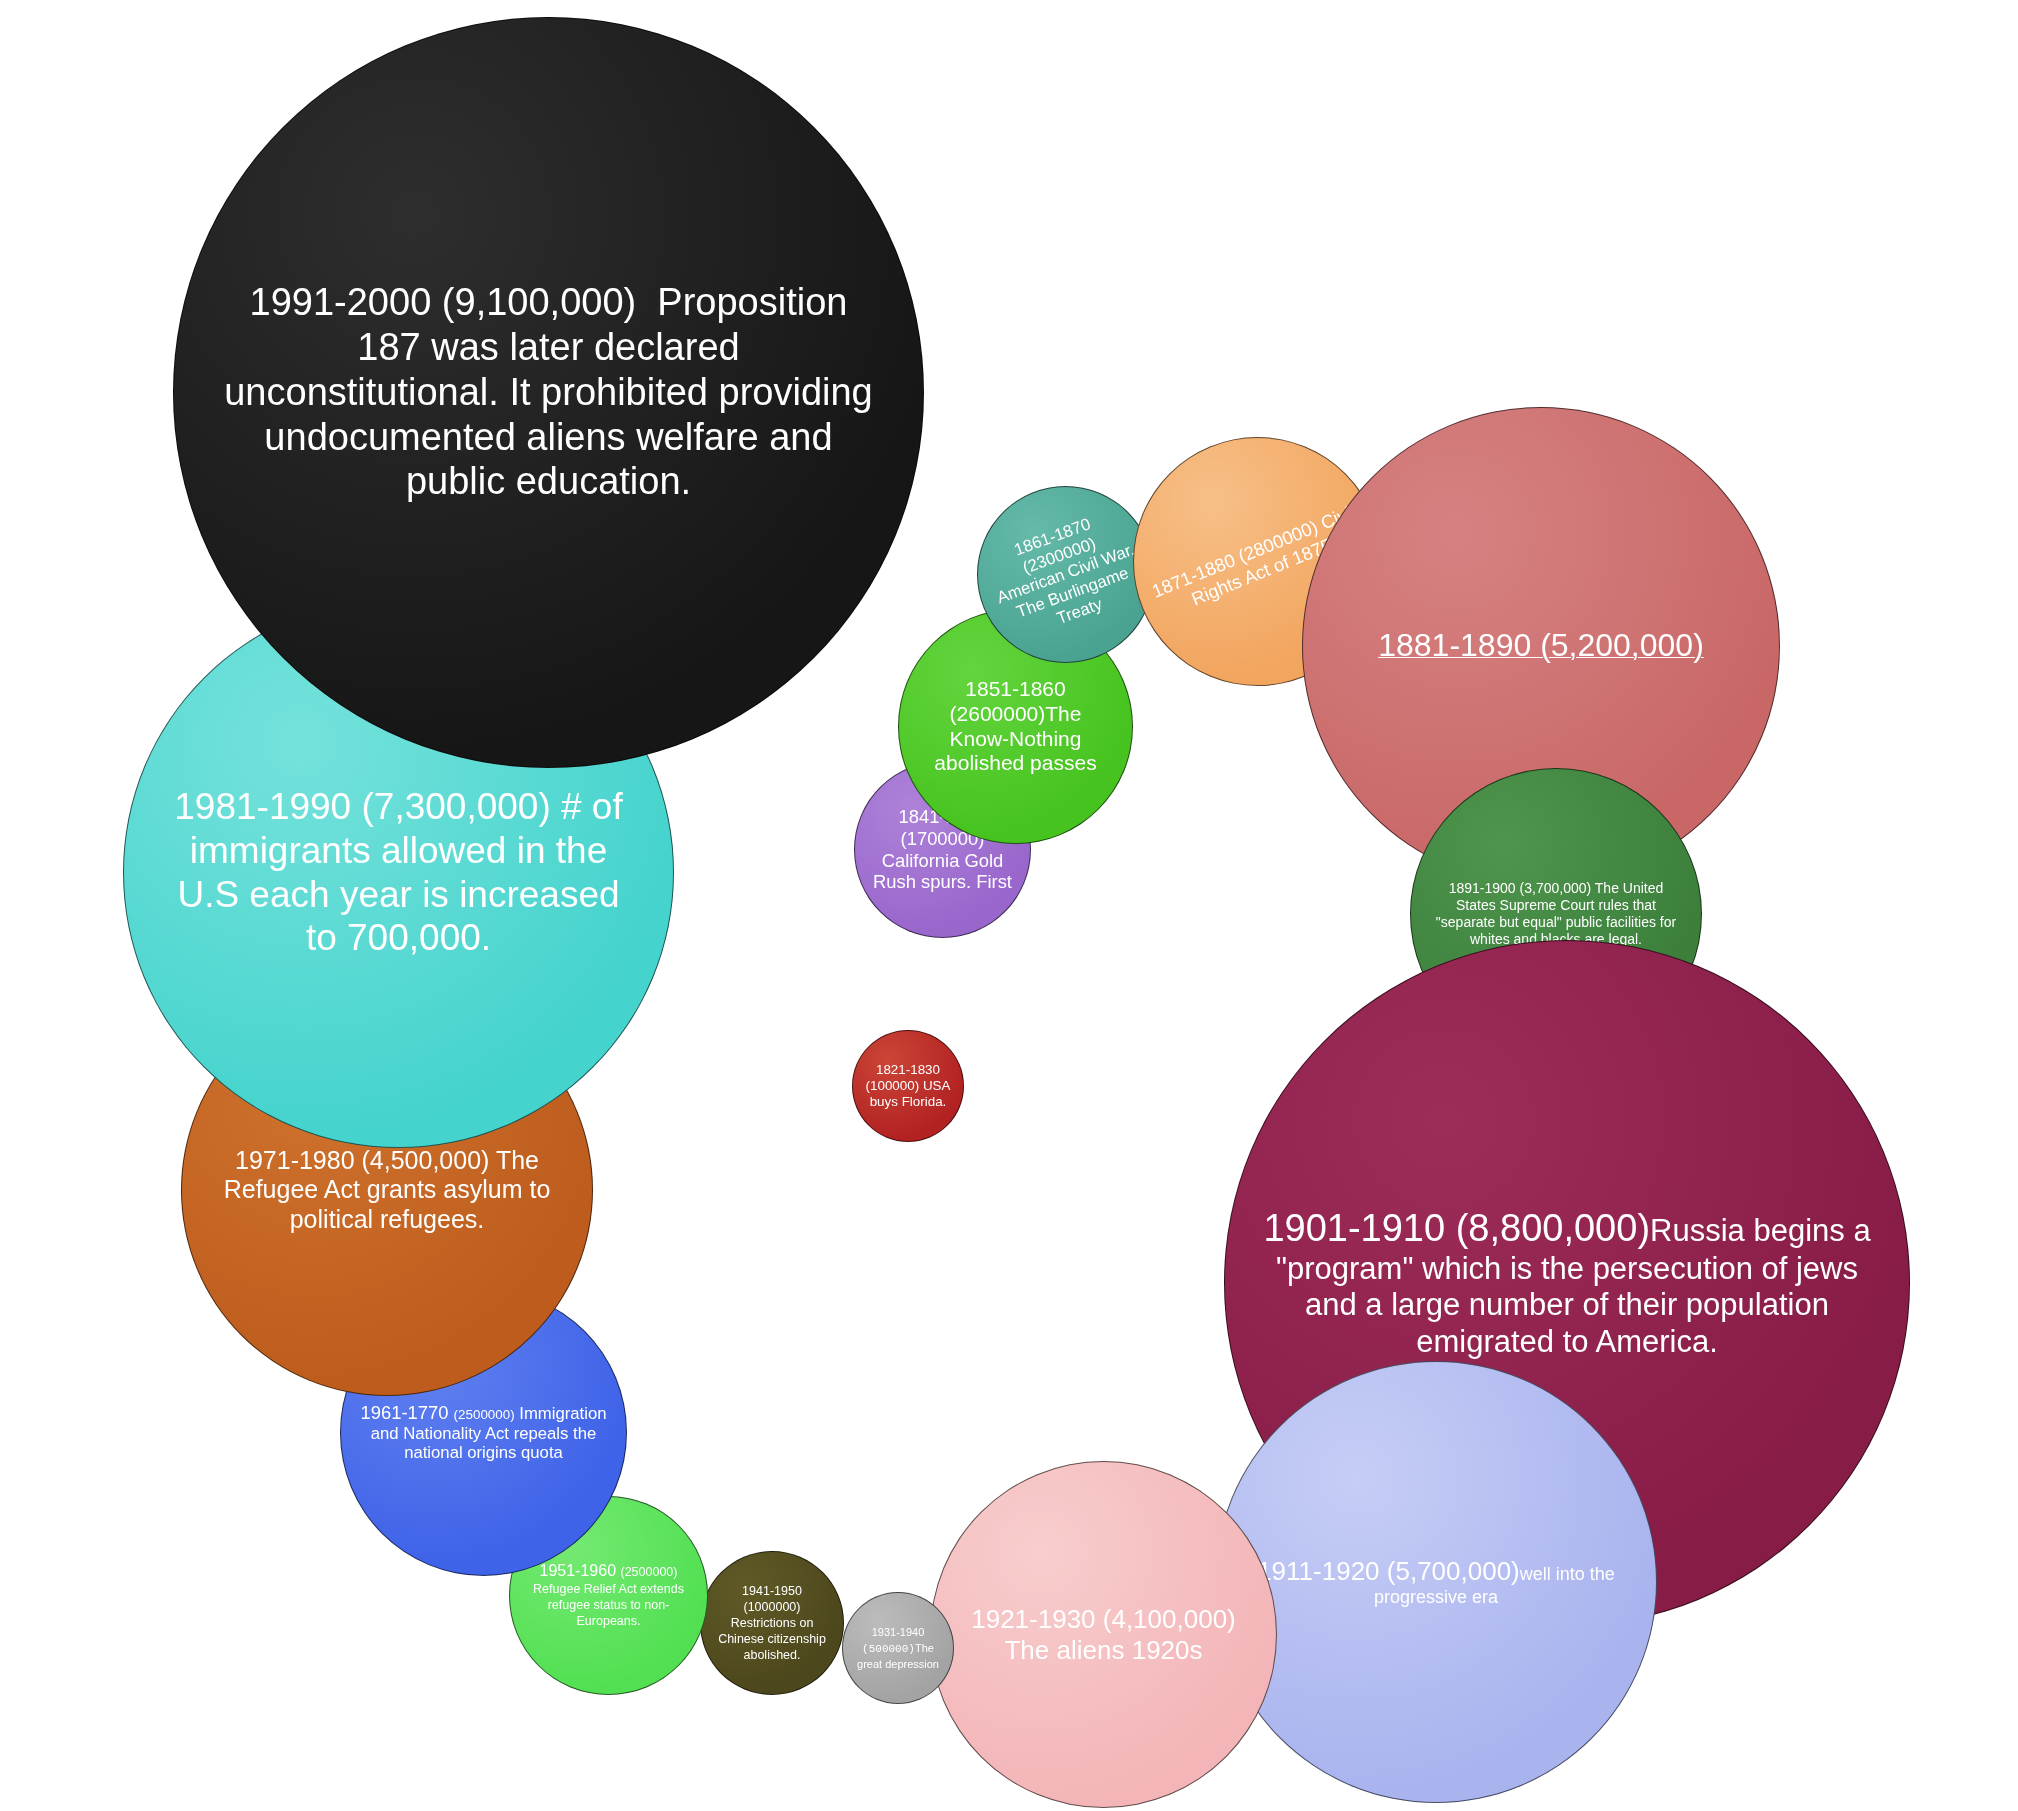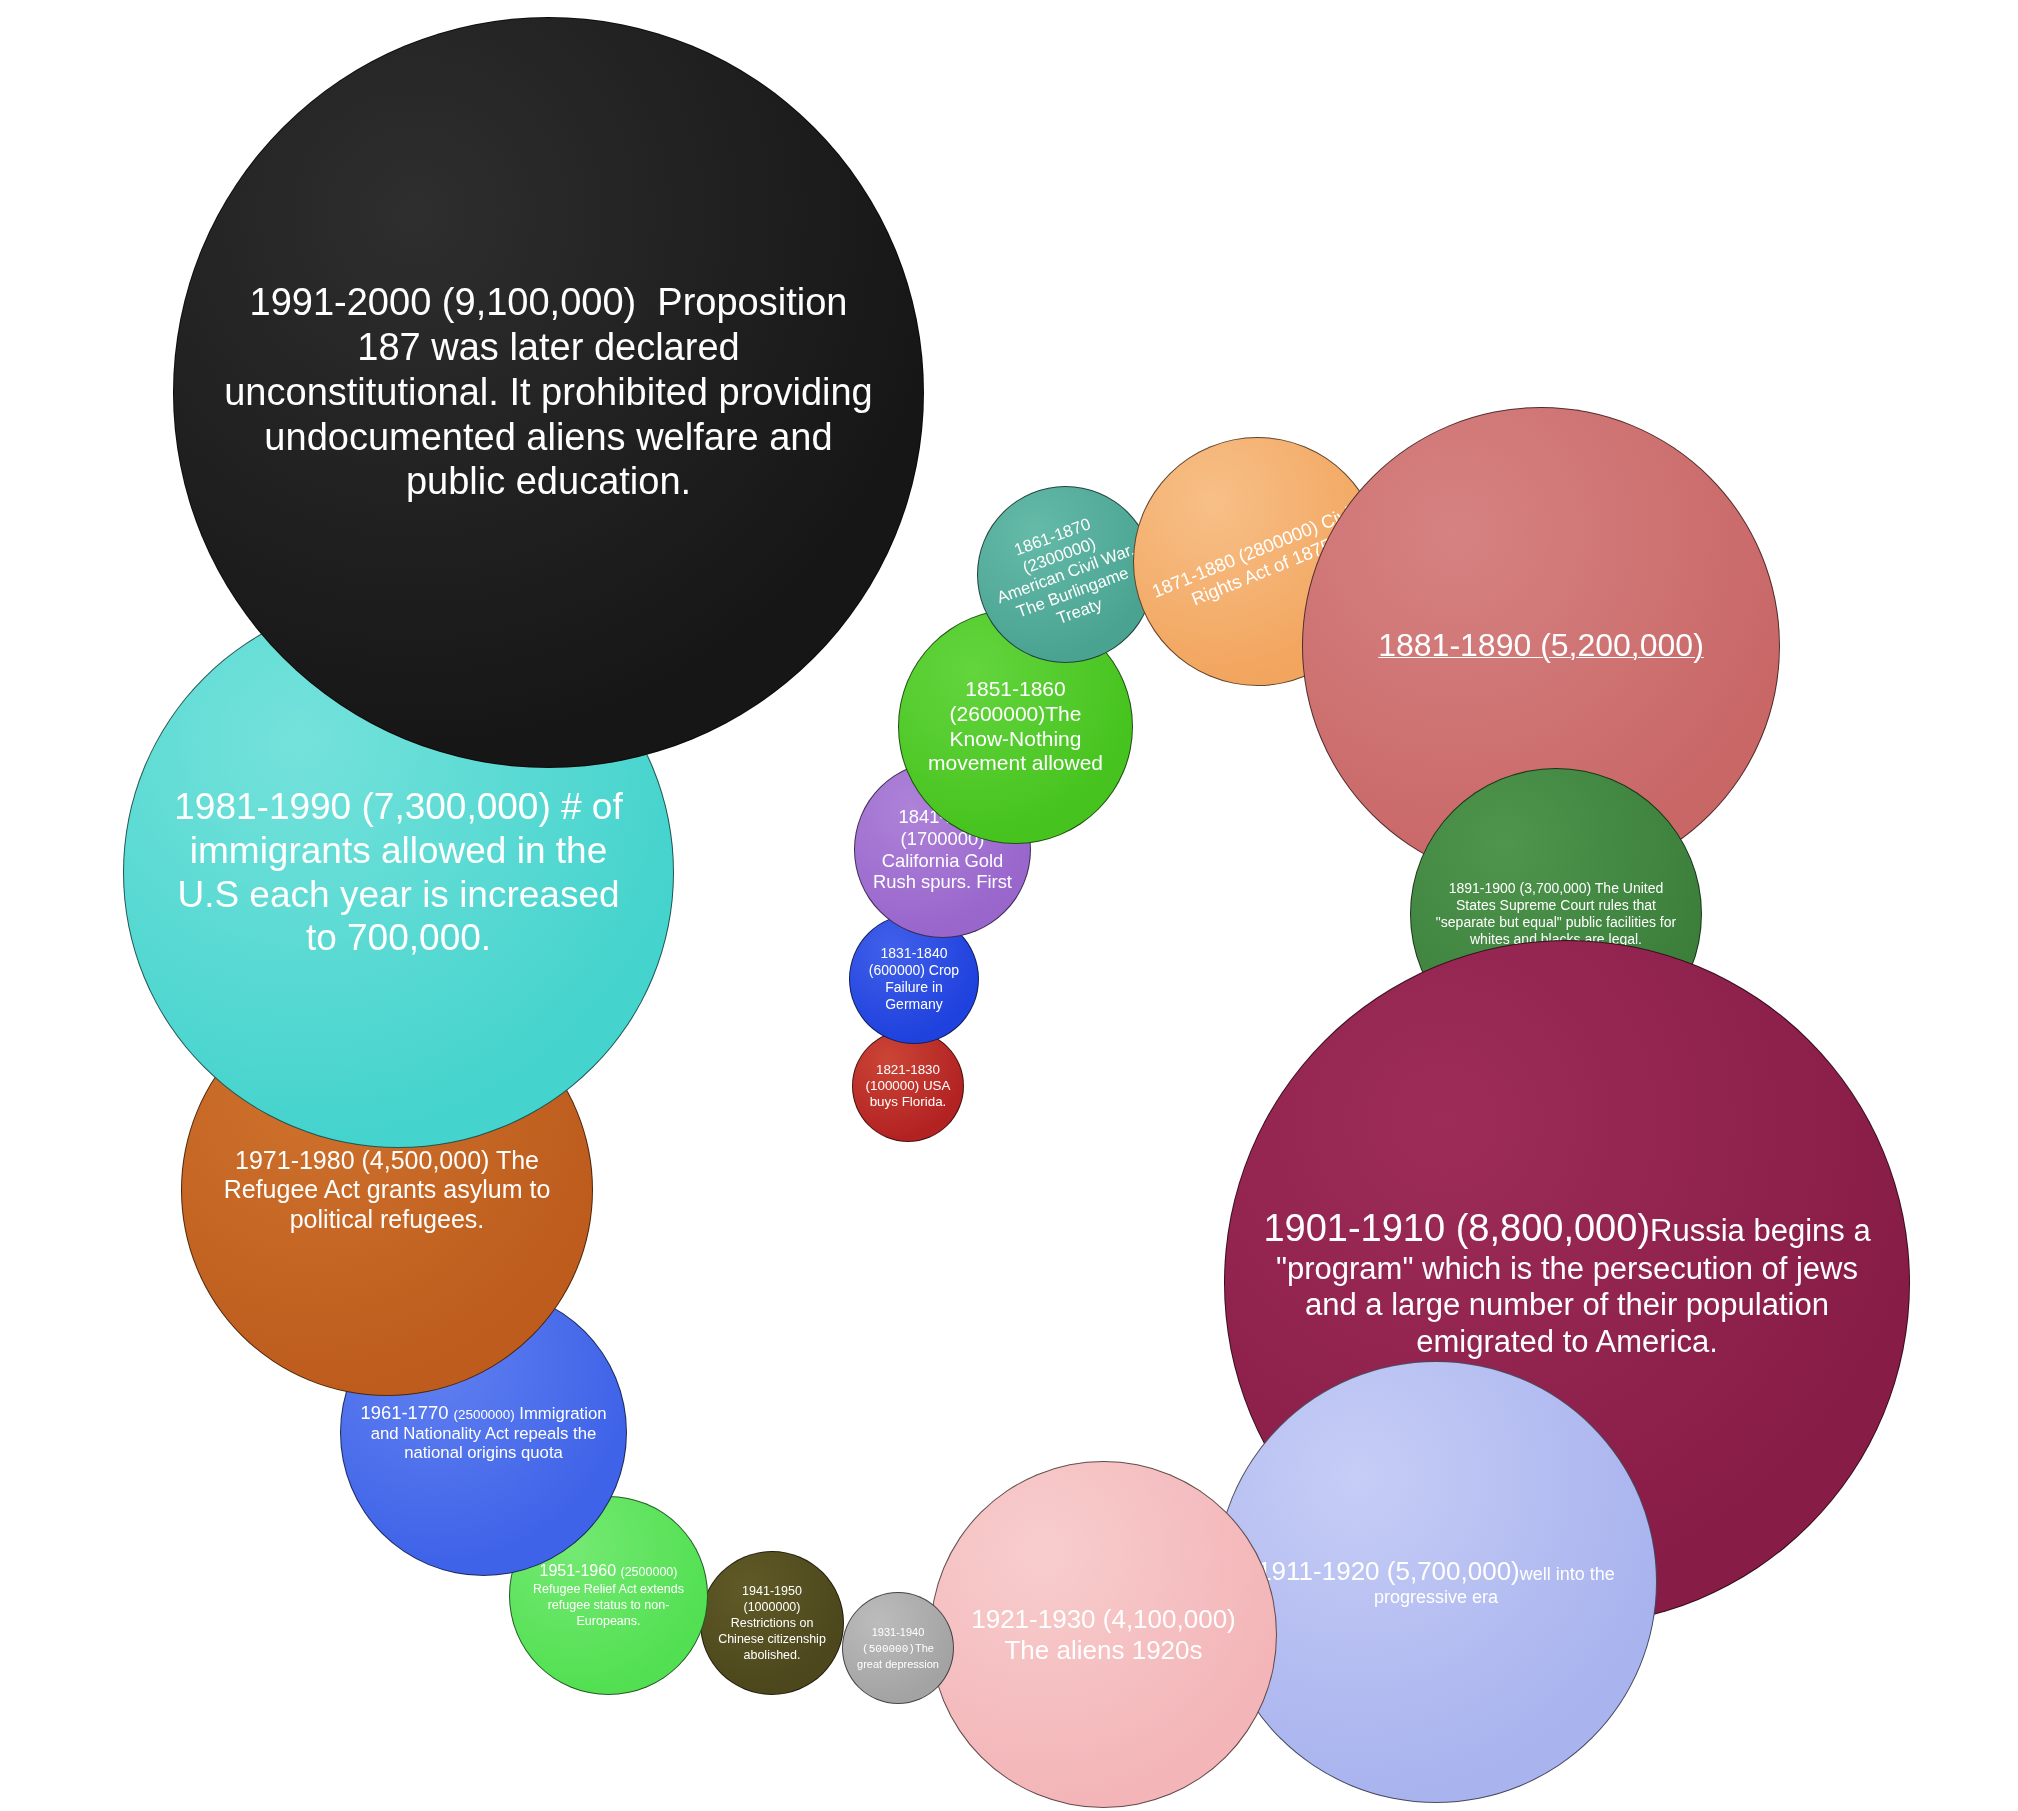--- a/index.html
+++ b/index.html
@@ -28,28 +28,25 @@
   }
   .bubble-label span { display: inline; }
 </style>
 </head>
 <body>
 
 <div class="stage">
     <div class="bubble" style="left: 852px; top: 1030px; width: 112px; height: 112px; z-index: 1; background: radial-gradient(circle at 32% 26%, rgb(203, 69, 54) 0%, rgb(178, 34, 34) 72%);">
       <div class="bubble-label" style="width: 92px; color: rgb(255, 255, 255);"><span class="bubble-period" style="font-size: 13.4px;">1821-1830 </span><span class="bubble-value" style="font-size: 13.4px;">(100000)</span><span class="bubble-note" style="font-size: 13.4px;"> USA buys Florida.</span></div>
     </div>
-    <div class="bubble" style="left: 849px; top: 914px; width: 130px; height: 130px; z-index: 2; background: radial-gradient(circle at 32% 26%, rgb(65, 96, 234) 0%, rgb(31, 65, 221) 72%);">
-      <div class="bubble-label" style="width: 109px; color: rgb(255, 255, 255);"><span class="bubble-period" style="font-size: 14px;">1831-1840 </span><span class="bubble-value" style="font-size: 14px;">(600000)</span><span class="bubble-note" style="font-size: 14px;"> Crop Failure in Germany</span></div>
-    </div>
     <div class="bubble" style="left: 854px; top: 761px; width: 177px; height: 177px; z-index: 3; background: radial-gradient(circle at 32% 26%, rgb(173, 130, 216) 0%, rgb(153, 102, 204) 72%);">
       <div class="bubble-label" style="width: 146px; color: rgb(255, 255, 255);"><span class="bubble-period" style="font-size: 18.4px;">1841-1850 </span><span class="bubble-value" style="font-size: 18.4px;">(1700000)</span><span class="bubble-note" style="font-size: 18.4px;"> California Gold Rush spurs. First</span></div>
     </div>
     <div class="bubble" style="left: 898px; top: 609px; width: 235px; height: 235px; z-index: 4; background: radial-gradient(circle at 32% 26%, rgb(99, 213, 62) 0%, rgb(70, 195, 30) 72%);">
-      <div class="bubble-label" style="width: 192px; color: rgb(255, 255, 255);"><span class="bubble-period" style="font-size: 21px;">1851-1860 </span><span class="bubble-value" style="font-size: 21px;">(2600000)</span><span class="bubble-note" style="font-size: 21px;">The Know-Nothing movement allowed</span></div>
+      <div class="bubble-label" style="width: 192px; color: rgb(255, 255, 255);"><span class="bubble-period" style="font-size: 21px;">1851-1860 </span><span class="bubble-value" style="font-size: 21px;">(2600000)</span><span class="bubble-note" style="font-size: 21px;">The Know-Nothing abolished passes</span></div>
     </div>
     <div class="bubble" style="left: 977px; top: 486px; width: 177px; height: 177px; z-index: 5; background: radial-gradient(circle at 32% 26%, rgb(101, 186, 168) 0%, rgb(74, 163, 145) 72%);">
       <div class="bubble-label" style="width: 146px; color: rgb(255, 255, 255); transform: rotate(-20deg);"><span class="bubble-period" style="font-size: 16.7px;">1861-1870 </span><span class="bubble-value" style="font-size: 16.7px;">(2300000)</span><span class="bubble-note" style="font-size: 16.7px;"> American Civil War. The Burlingame Treaty</span></div>
     </div>
     <div class="bubble" style="left: 1133px; top: 437px; width: 249px; height: 249px; z-index: 6; background: radial-gradient(circle at 32% 26%, rgb(247, 191, 135) 0%, rgb(242, 165, 94) 72%);">
       <div class="bubble-label" style="width: 276px; color: rgb(255, 255, 255); transform: rotate(-22deg);"><span class="bubble-period" style="font-size: 18.4px;">1871-1880 </span><span class="bubble-value" style="font-size: 18.4px;">(2800000)</span><span class="bubble-note" style="font-size: 18.4px;"> Civil Rights Act of 1875</span></div>
     </div>
     <div class="bubble" style="left: 1302px; top: 407px; width: 478px; height: 478px; z-index: 7; background: radial-gradient(circle at 32% 26%, rgb(214, 130, 130) 0%, rgb(201, 103, 103) 72%);">
       <div class="bubble-label" style="width: 434px; color: rgb(255, 255, 255); text-decoration: underline;"><span class="bubble-period" style="font-size: 32px;">1881-1890 </span><span class="bubble-value" style="font-size: 32px;">(5,200,000)</span></div>
     </div>

